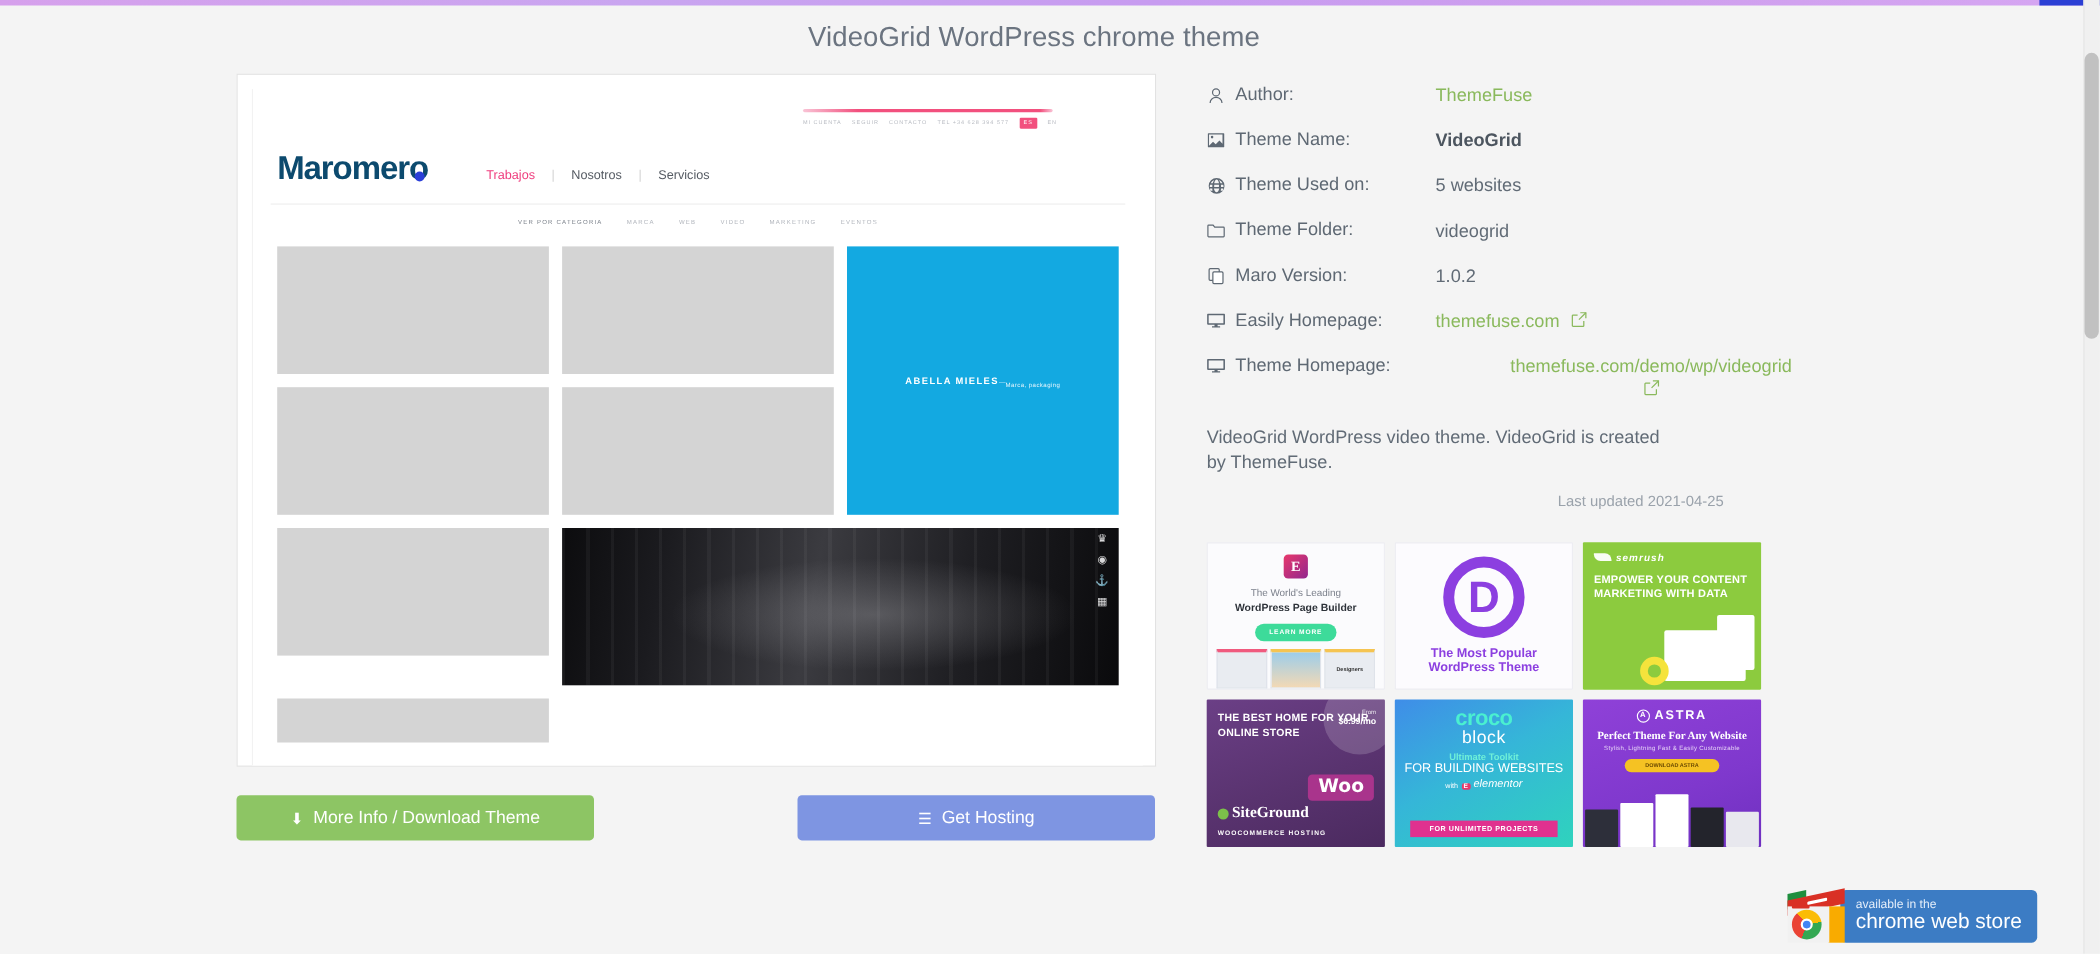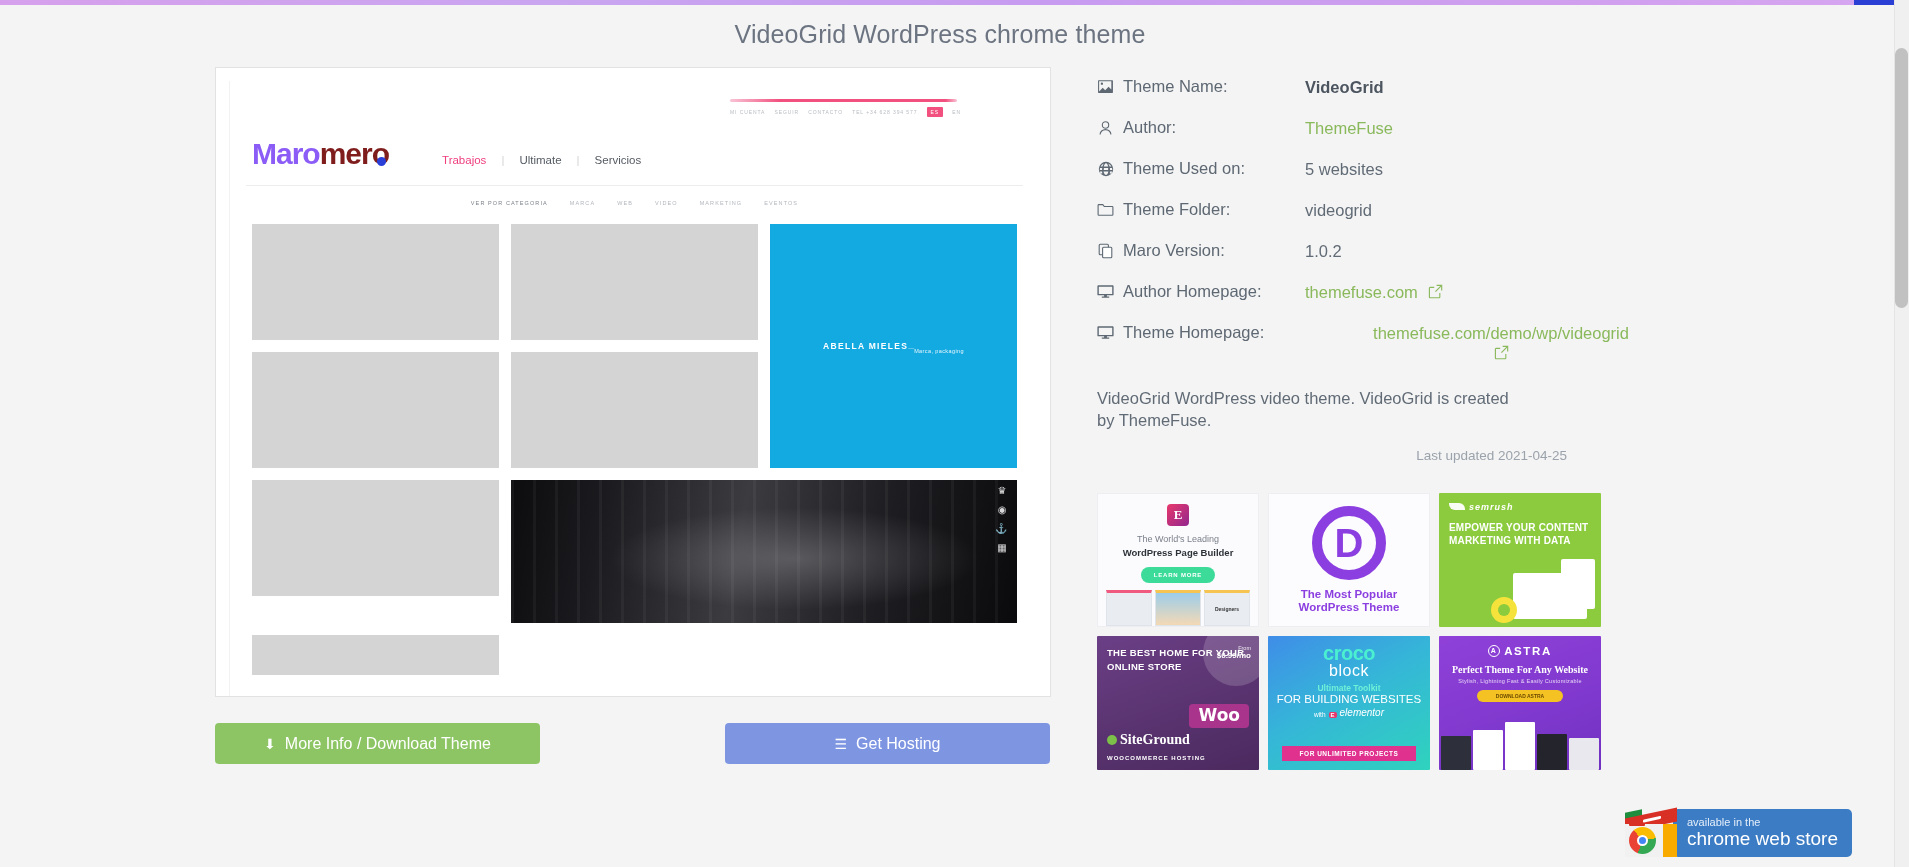--- a/index.html
+++ b/index.html
@@ -73,22 +73,22 @@
     display: flex; justify-content: space-between; align-items: center;
     font-size: 5px; color: #b9bcc3; letter-spacing: .9px;
     filter: blur(.55px);
   }
   .site-topbar .mini-nav .pill {
     background: #f2507e; color: #fff; padding: 2px 4px; border-radius: 1px; font-size: 5px;
   }
 
   .site-head { display: flex; align-items: baseline; padding: 14px 0 0 22px; }
   .logo { font-size: 30px; font-weight: 700; letter-spacing: -1px; filter: blur(.35px); }
-  .logo .p { color: #8b5cf6; }
-  .logo .b { color: #7f1d1d; }
+  .logo .p { color: #0c4a6e; }
+  .logo .b { color: #0c4a6e; }
   .logo .dot {
     display: inline-block; width: 9px; height: 9px; border-radius: 50%;
     background: #2a3fd8; margin-left: -12px; vertical-align: -2px;
   }
   .site-nav { margin-left: 40px; display: flex; gap: 0; font-size: 11.5px; filter: blur(.35px); }
   .site-nav span { padding: 0 13px; color: #555b63; }
   .site-nav span.active { color: #ef3d7e; }
   .site-nav .sep { color: #d4d4d4; padding: 0 2px; }
 
   .site-rule { height: 1px; background: #ededed; margin: 14px 16px 0 16px; }
@@ -279,21 +279,21 @@
               <span class="pill">ES</span>
               <span>EN</span>
             </div>
           </div>
 
           <div class="site-head">
             <div class="logo"><span class="p">Maro</span><span class="b">mero</span><span class="dot"></span></div>
             <div class="site-nav">
               <span class="active">Trabajos</span>
               <span class="sep">|</span>
-              <span>Ultimate</span>
+              <span>Nosotros</span>
               <span class="sep">|</span>
               <span>Servicios</span>
             </div>
           </div>
 
           <div class="site-rule"></div>
 
           <div class="site-filters">
             <span class="lead">VER POR CATEGORIA</span>
             <span>MARCA</span>
@@ -343,45 +343,45 @@
         </button>
       </div>
 
     </div>
 
     <div class="right-col">
 
       <div class="meta-row">
         <div class="meta-label">
           <span class="mi">
-            <svg width="17" height="17" viewBox="0 0 16 16" fill="#5e6873">
-                <path d="M1.5 2h13a.5.5 0 0 1 .5.5v11a.5.5 0 0 1-.5.5h-13a.5.5 0 0 1-.5-.5v-11a.5.5 0 0 1 .5-.5zm.5 1v9.6l3.4-3.4 2.3 2.3 3.2-3.2 2.6 2.6V3H2zm2.6 1.2a1.1 1.1 0 1 1 0 2.2 1.1 1.1 0 0 1 0-2.2z"></path>
-              </svg>
-          </span>
-          <span>Theme Name:</span>
-        </div>
-        <div class="meta-value bold">VideoGrid</div>
-      </div>
-
-      <div class="meta-row">
-        <div class="meta-label">
-          <span class="mi">
             <svg width="15" height="16" viewBox="0 0 14 16" fill="none" stroke="#5e6873" stroke-width="1.1">
                 <circle cx="7" cy="5" r="3.2"></circle>
                 <path d="M1.6 14.6c0-3 2.4-5 5.4-5s5.4 2 5.4 5"></path>
               </svg>
           </span>
           <span>Author:</span>
         </div>
         <div class="meta-value link">ThemeFuse</div>
       </div>
 
       <div class="meta-row">
         <div class="meta-label">
           <span class="mi">
+            <svg width="17" height="17" viewBox="0 0 16 16" fill="#5e6873">
+                <path d="M1.5 2h13a.5.5 0 0 1 .5.5v11a.5.5 0 0 1-.5.5h-13a.5.5 0 0 1-.5-.5v-11a.5.5 0 0 1 .5-.5zm.5 1v9.6l3.4-3.4 2.3 2.3 3.2-3.2 2.6 2.6V3H2zm2.6 1.2a1.1 1.1 0 1 1 0 2.2 1.1 1.1 0 0 1 0-2.2z"></path>
+              </svg>
+          </span>
+          <span>Theme Name:</span>
+        </div>
+        <div class="meta-value bold">VideoGrid</div>
+      </div>
+
+      <div class="meta-row">
+        <div class="meta-label">
+          <span class="mi">
             <svg width="16" height="16" viewBox="0 0 16 16" fill="#5e6873">
                 <path d="M8 .8a7.2 7.2 0 1 0 0 14.4A7.2 7.2 0 0 0 8 .8zm0 1.4c.9 0 1.8 1.4 2.2 3.4H5.8C6.2 3.6 7.1 2.2 8 2.2zM4.4 5.6H2.6A5.9 5.9 0 0 1 5.9 2.6c-.6.8-1.1 1.8-1.5 3zm-2.3 1.4h2.1c-.1.7-.1 1.3-.1 2H1.8c0-.7.1-1.4.3-2zm2 3.4c0 .7.1 1.4.2 2H2.6a5.8 5.8 0 0 1-.7-2h2.2zm1.4 0h4.9c-.4 2-1.3 3.4-2.4 3.4s-2-1.4-2.5-3.4zm5.1-1.4H5.8c0-.7 0-1.3.1-2h4.2c.1.7.1 1.3 0 2zm1.4 1.4h2.1a5.8 5.8 0 0 1-.7 2h-1.6c.1-.6.2-1.3.2-2zm0-1.4c0-.7 0-1.3-.1-2h2.1c.2.6.3 1.3.3 2h-2.3zm-.4-3.4c-.4-1.2-.9-2.2-1.5-3a5.9 5.9 0 0 1 3.3 3h-1.8z"></path>
               </svg>
           </span>
           <span>Theme Used on:</span>
         </div>
         <div class="meta-value">5 websites</div>
       </div>
 
       <div class="meta-row">
@@ -409,21 +409,21 @@
         <div class="meta-value">1.0.2</div>
       </div>
 
       <div class="meta-row">
         <div class="meta-label">
           <span class="mi">
             <svg width="17" height="15" viewBox="0 0 17 15" fill="#5e6873">
                 <path d="M1.3 1.3h14.4c.5 0 .9.4.9.9v8.2c0 .5-.4.9-.9.9H9.9v1.2h2.3v1.2H4.8v-1.2h2.3v-1.2H1.3a.9.9 0 0 1-.9-.9V2.2c0-.5.4-.9.9-.9zm.5 1.4v7.2h13.4V2.7H1.8z"></path>
               </svg>
           </span>
-          <span>Author Homepage:</span>
+          <span>Easily Homepage:</span>
         </div>
         <div class="meta-value link">
           <span>themefuse.com</span>
           <span class="ext">
             <svg width="15" height="15" viewBox="0 0 16 16" fill="none" stroke="#8ab95c" stroke-width="1.2">
                 <path d="M9.2 1.4h5.4v5.4"></path>
                 <path d="M14.6 1.4 7.9 8.1"></path>
                 <path d="M12.6 9.5v4.4c0 .4-.3.7-.7.7H2.2a.7.7 0 0 1-.7-.7V4.3c0-.4.3-.7.7-.7h4.4"></path>
               </svg>
           </span>

